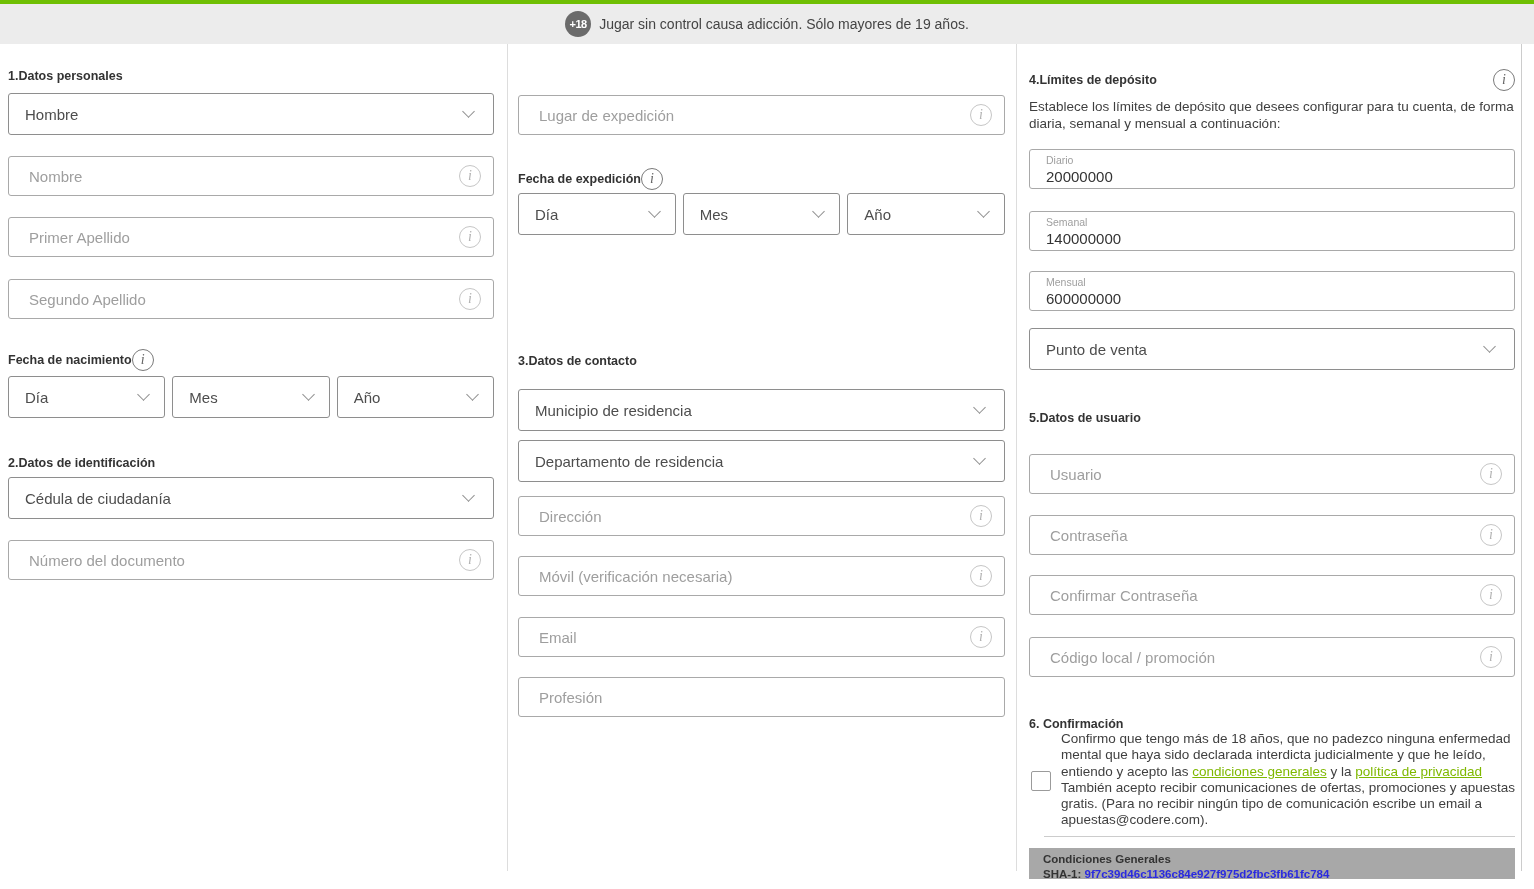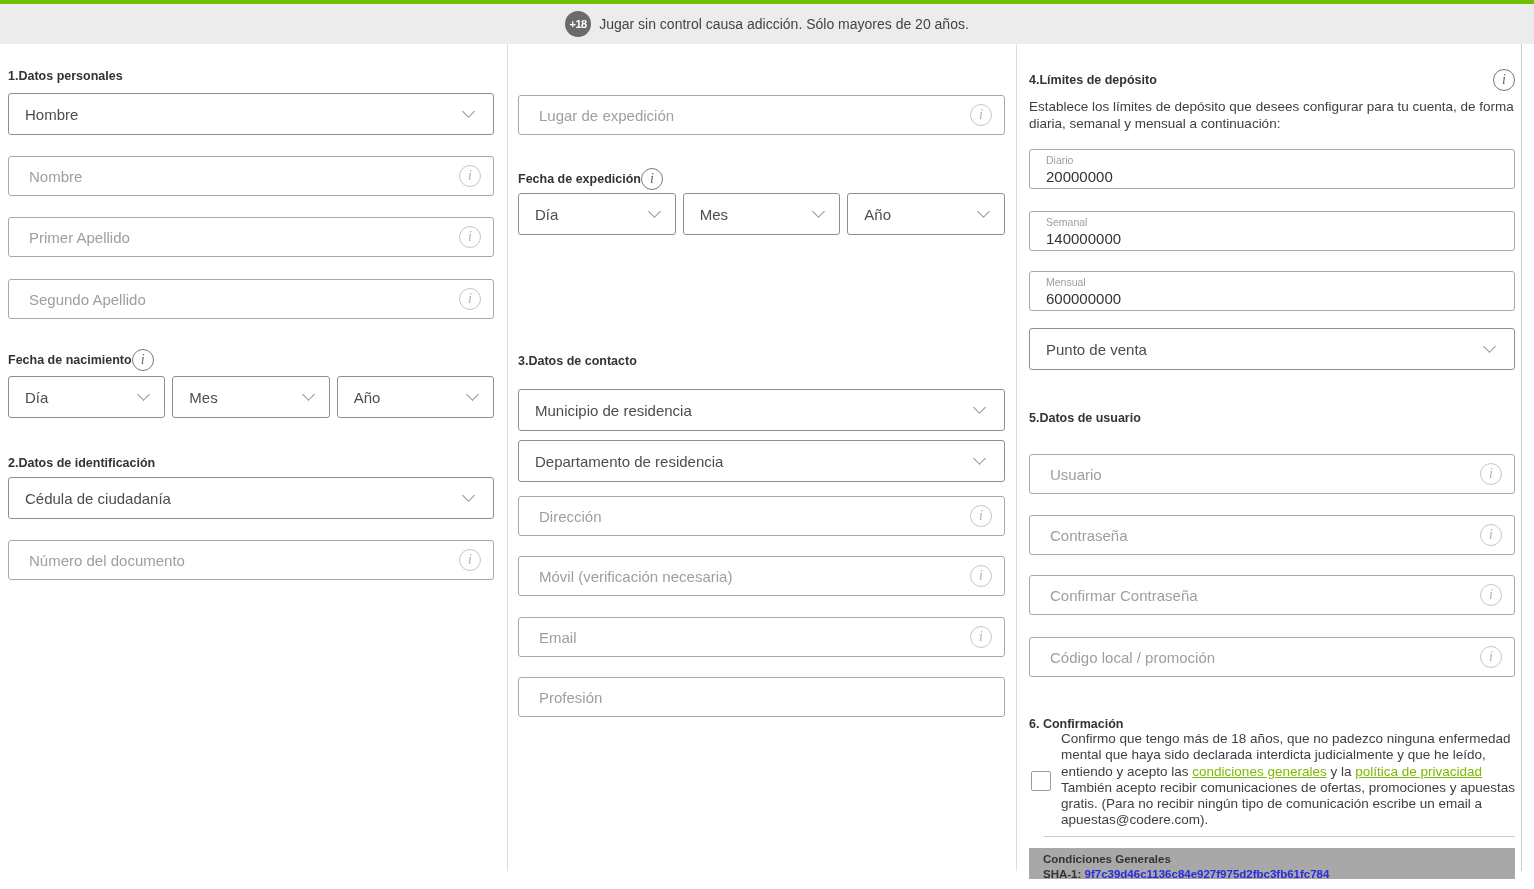--- a/index.html
+++ b/index.html
@@ -142,21 +142,21 @@
   }
   .sha-box .sha-title { font-size: 11.5px; font-weight: 700; color: #333; line-height: 15px; }
   .sha-box .sha-line  { font-size: 11.5px; font-weight: 700; color: #333; line-height: 15px; }
   .sha-box a { color: #2a2ae0; text-decoration: underline dotted; cursor: pointer; }
 </style>
 </head>
 <body>
 
 <header class="topbar">
   <span class="age-badge">+18</span>
-  <span class="topbar-text">Jugar sin control causa adicción. Sólo mayores de 20 años.</span>
+  <span class="topbar-text">Jugar sin control causa adicción. Sólo mayores de 19 años.</span>
 </header>
 
 <main class="content">
 
   <section class="col col1">
     <h2 class="sec-title t1">1.Datos personales</h2>
 
     <div class="select sel-gender">
       <span class="select-value">Hombre</span>
       <span class="chevron"></span>

